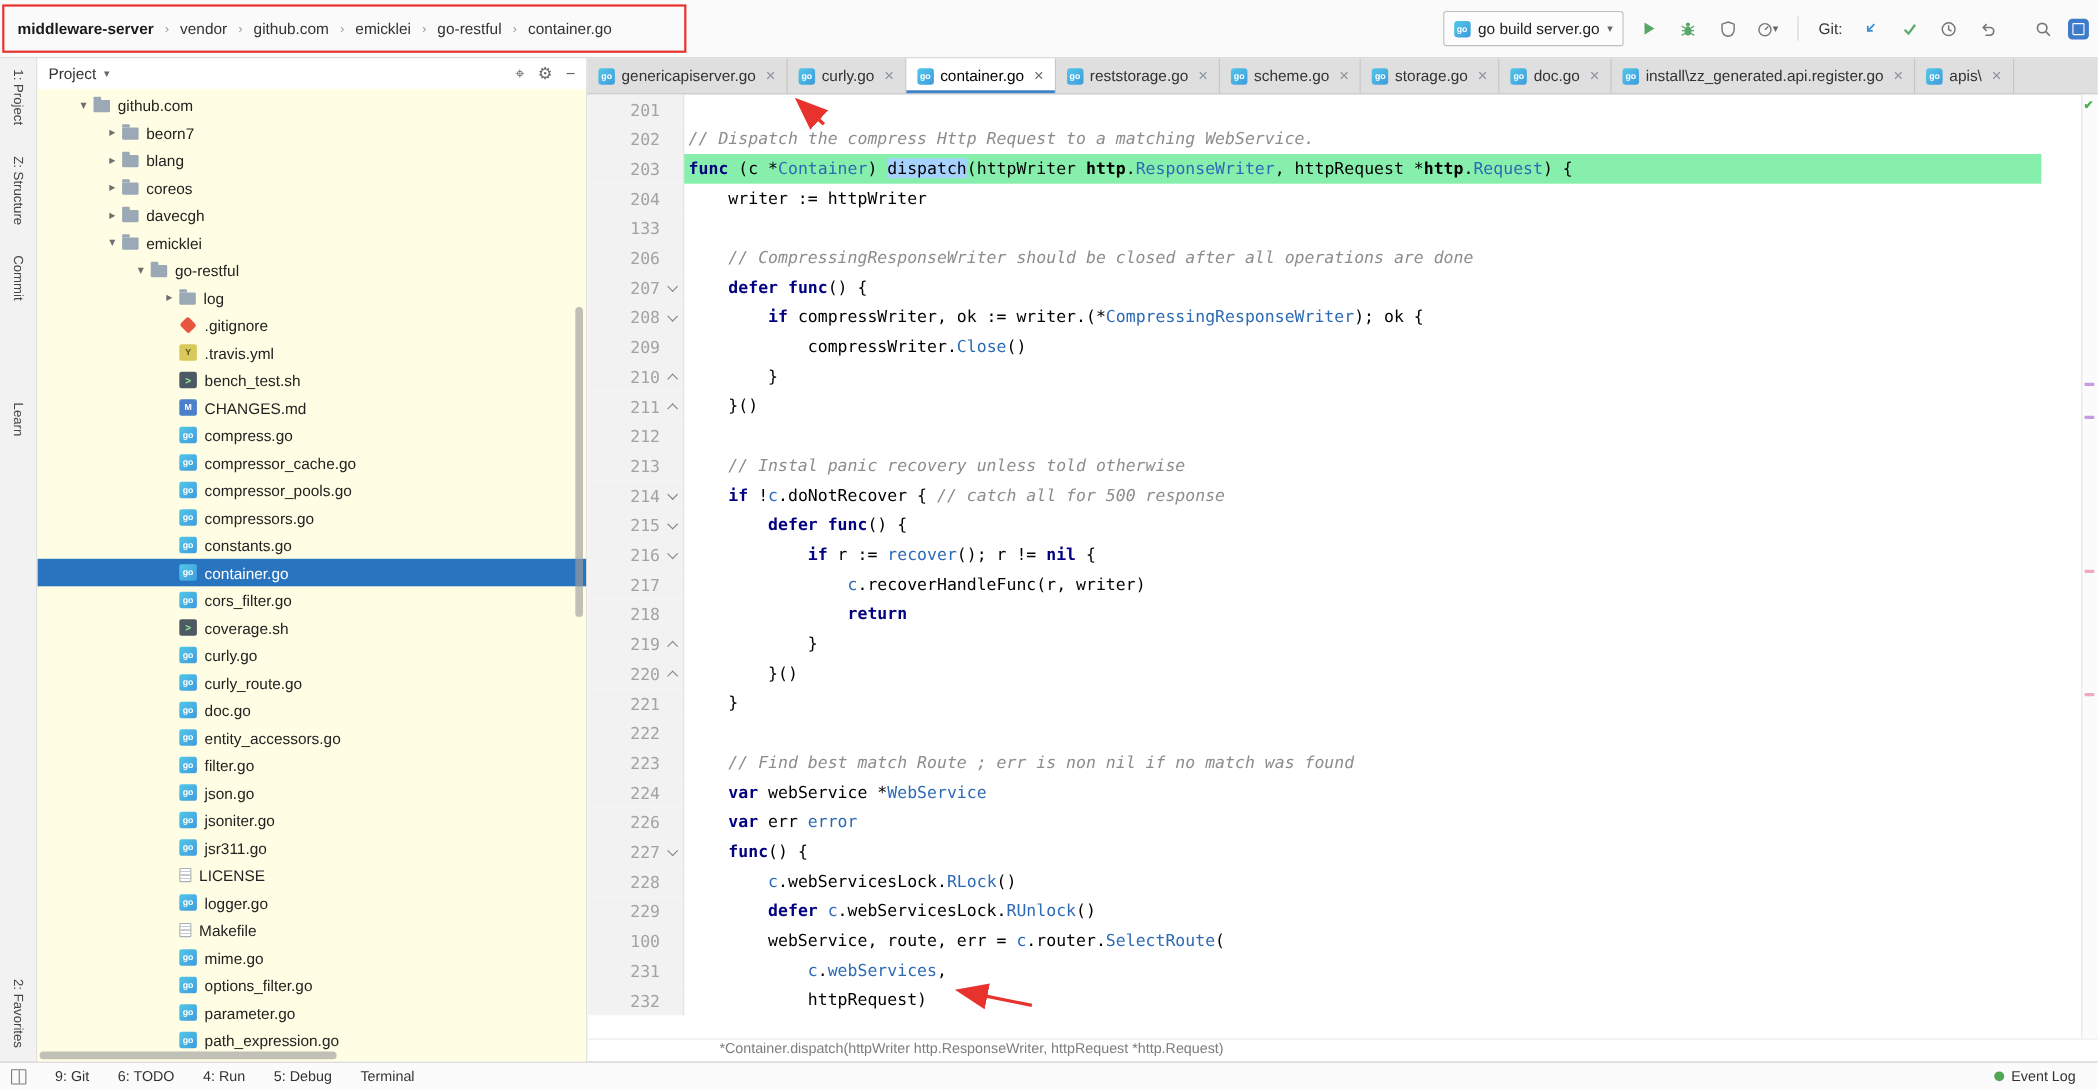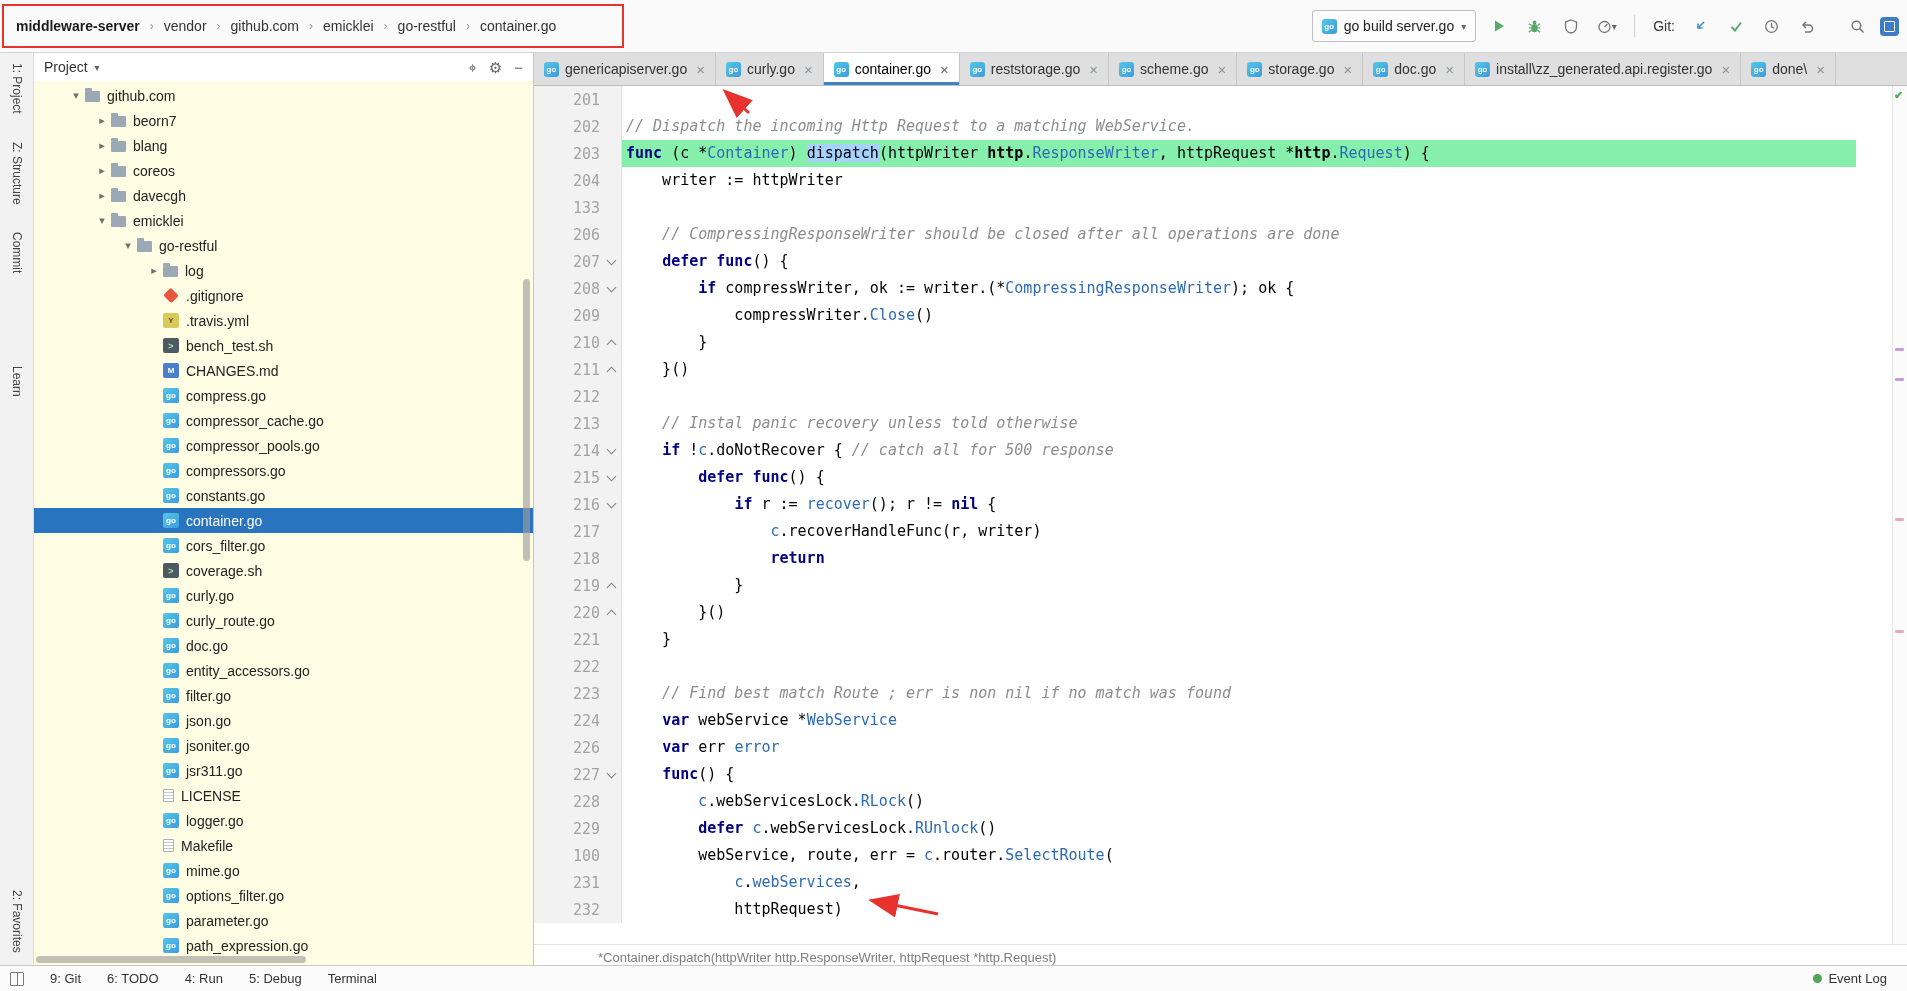--- a/index.html
+++ b/index.html
@@ -86,21 +86,21 @@
   .tk-cm{color:#8C8C8C;font-style:italic;}
   .tk-ty{color:#2D6AB4;}
   .tk-bd{font-weight:bold;}
   .tk-sel{background:#A6D2FF;}
 
   .estripe{width:14px;flex:none;background:#FBFBFB;border-left:1px solid #E4E4E4;position:relative;}
   .echeck{position:absolute;top:3px;left:1px;color:#4CAF50;font-size:11px;font-weight:bold;}
   .mark{position:absolute;left:2px;width:9px;height:3px;border-radius:1px;}
 
   .hintbar{height:20px;flex:none;border-top:1px solid #E3E3E3;background:#FFF;font-size:13px;color:#7D7D7D;
-    display:flex;align-items:flex-end;padding-left:64px;white-space:nowrap;}
+    display:flex;align-items:flex-start;padding-left:120px;white-space:nowrap;}
 
   
   .statusbar{height:26px;flex:none;box-sizing:border-box;background:#FBFBFB;border-top:1px solid #C9C9C9;
     display:flex;align-items:center;font-size:13px;color:#333;padding:0 20px 0 10px;gap:26px;}
   .winicon{width:12px;height:12px;border:1.4px solid #7A7A7A;border-radius:1px;
     background:linear-gradient(#7a7a7a,#7a7a7a) 60% 0/1.4px 100% no-repeat;}
   .sb-item{cursor:default;}
   .sb-right{margin-left:auto;display:flex;align-items:center;}
   .eventdot{width:9px;height:9px;border-radius:50%;background:#52A552;margin-right:6px;}
 
@@ -448,39 +448,39 @@
             <span class="tab-label">doc.go</span>
             <span class="tclose">×</span>
           </div>
           <div class="tab">
             <span class="goicon">go</span>
             <span class="tab-label">install\zz_generated.api.register.go</span>
             <span class="tclose">×</span>
           </div>
           <div class="tab">
             <span class="goicon">go</span>
-            <span class="tab-label">done\</span>
+            <span class="tab-label">apis\</span>
             <span class="tclose">×</span>
           </div>
         </div>
       <div class="codewrap">
         <div class="codelines">
             <div class="cl">
               <div class="gut">
                 <span class="num">201</span>
                 <span class="fold"></span>
               </div>
               <div class="ct"></div>
             </div>
             <div class="cl">
               <div class="gut">
                 <span class="num">202</span>
                 <span class="fold"></span>
               </div>
-              <div class="ct"><span class="tk-cm">// Dispatch the incoming Http Request to a matching WebService.</span></div>
+              <div class="ct"><span class="tk-cm">// Dispatch the compress Http Request to a matching WebService.</span></div>
             </div>
             <div class="cl">
               <div class="gut">
                 <span class="num">203</span>
                 <span class="fold"></span>
               </div>
               <div class="ct hl"><span class="tk-kw">func</span><span class="tk-pl"> (c *</span><span class="tk-ty">Container</span><span class="tk-pl">) </span><span class="tk-sel">dispatch</span><span class="tk-pl">(httpWriter </span><span class="tk-bd">http</span><span class="tk-pl">.</span><span class="tk-ty">ResponseWriter</span><span class="tk-pl">, httpRequest *</span><span class="tk-bd">http</span><span class="tk-pl">.</span><span class="tk-ty">Request</span><span class="tk-pl">) {</span></div>
             </div>
             <div class="cl">
               <div class="gut">

